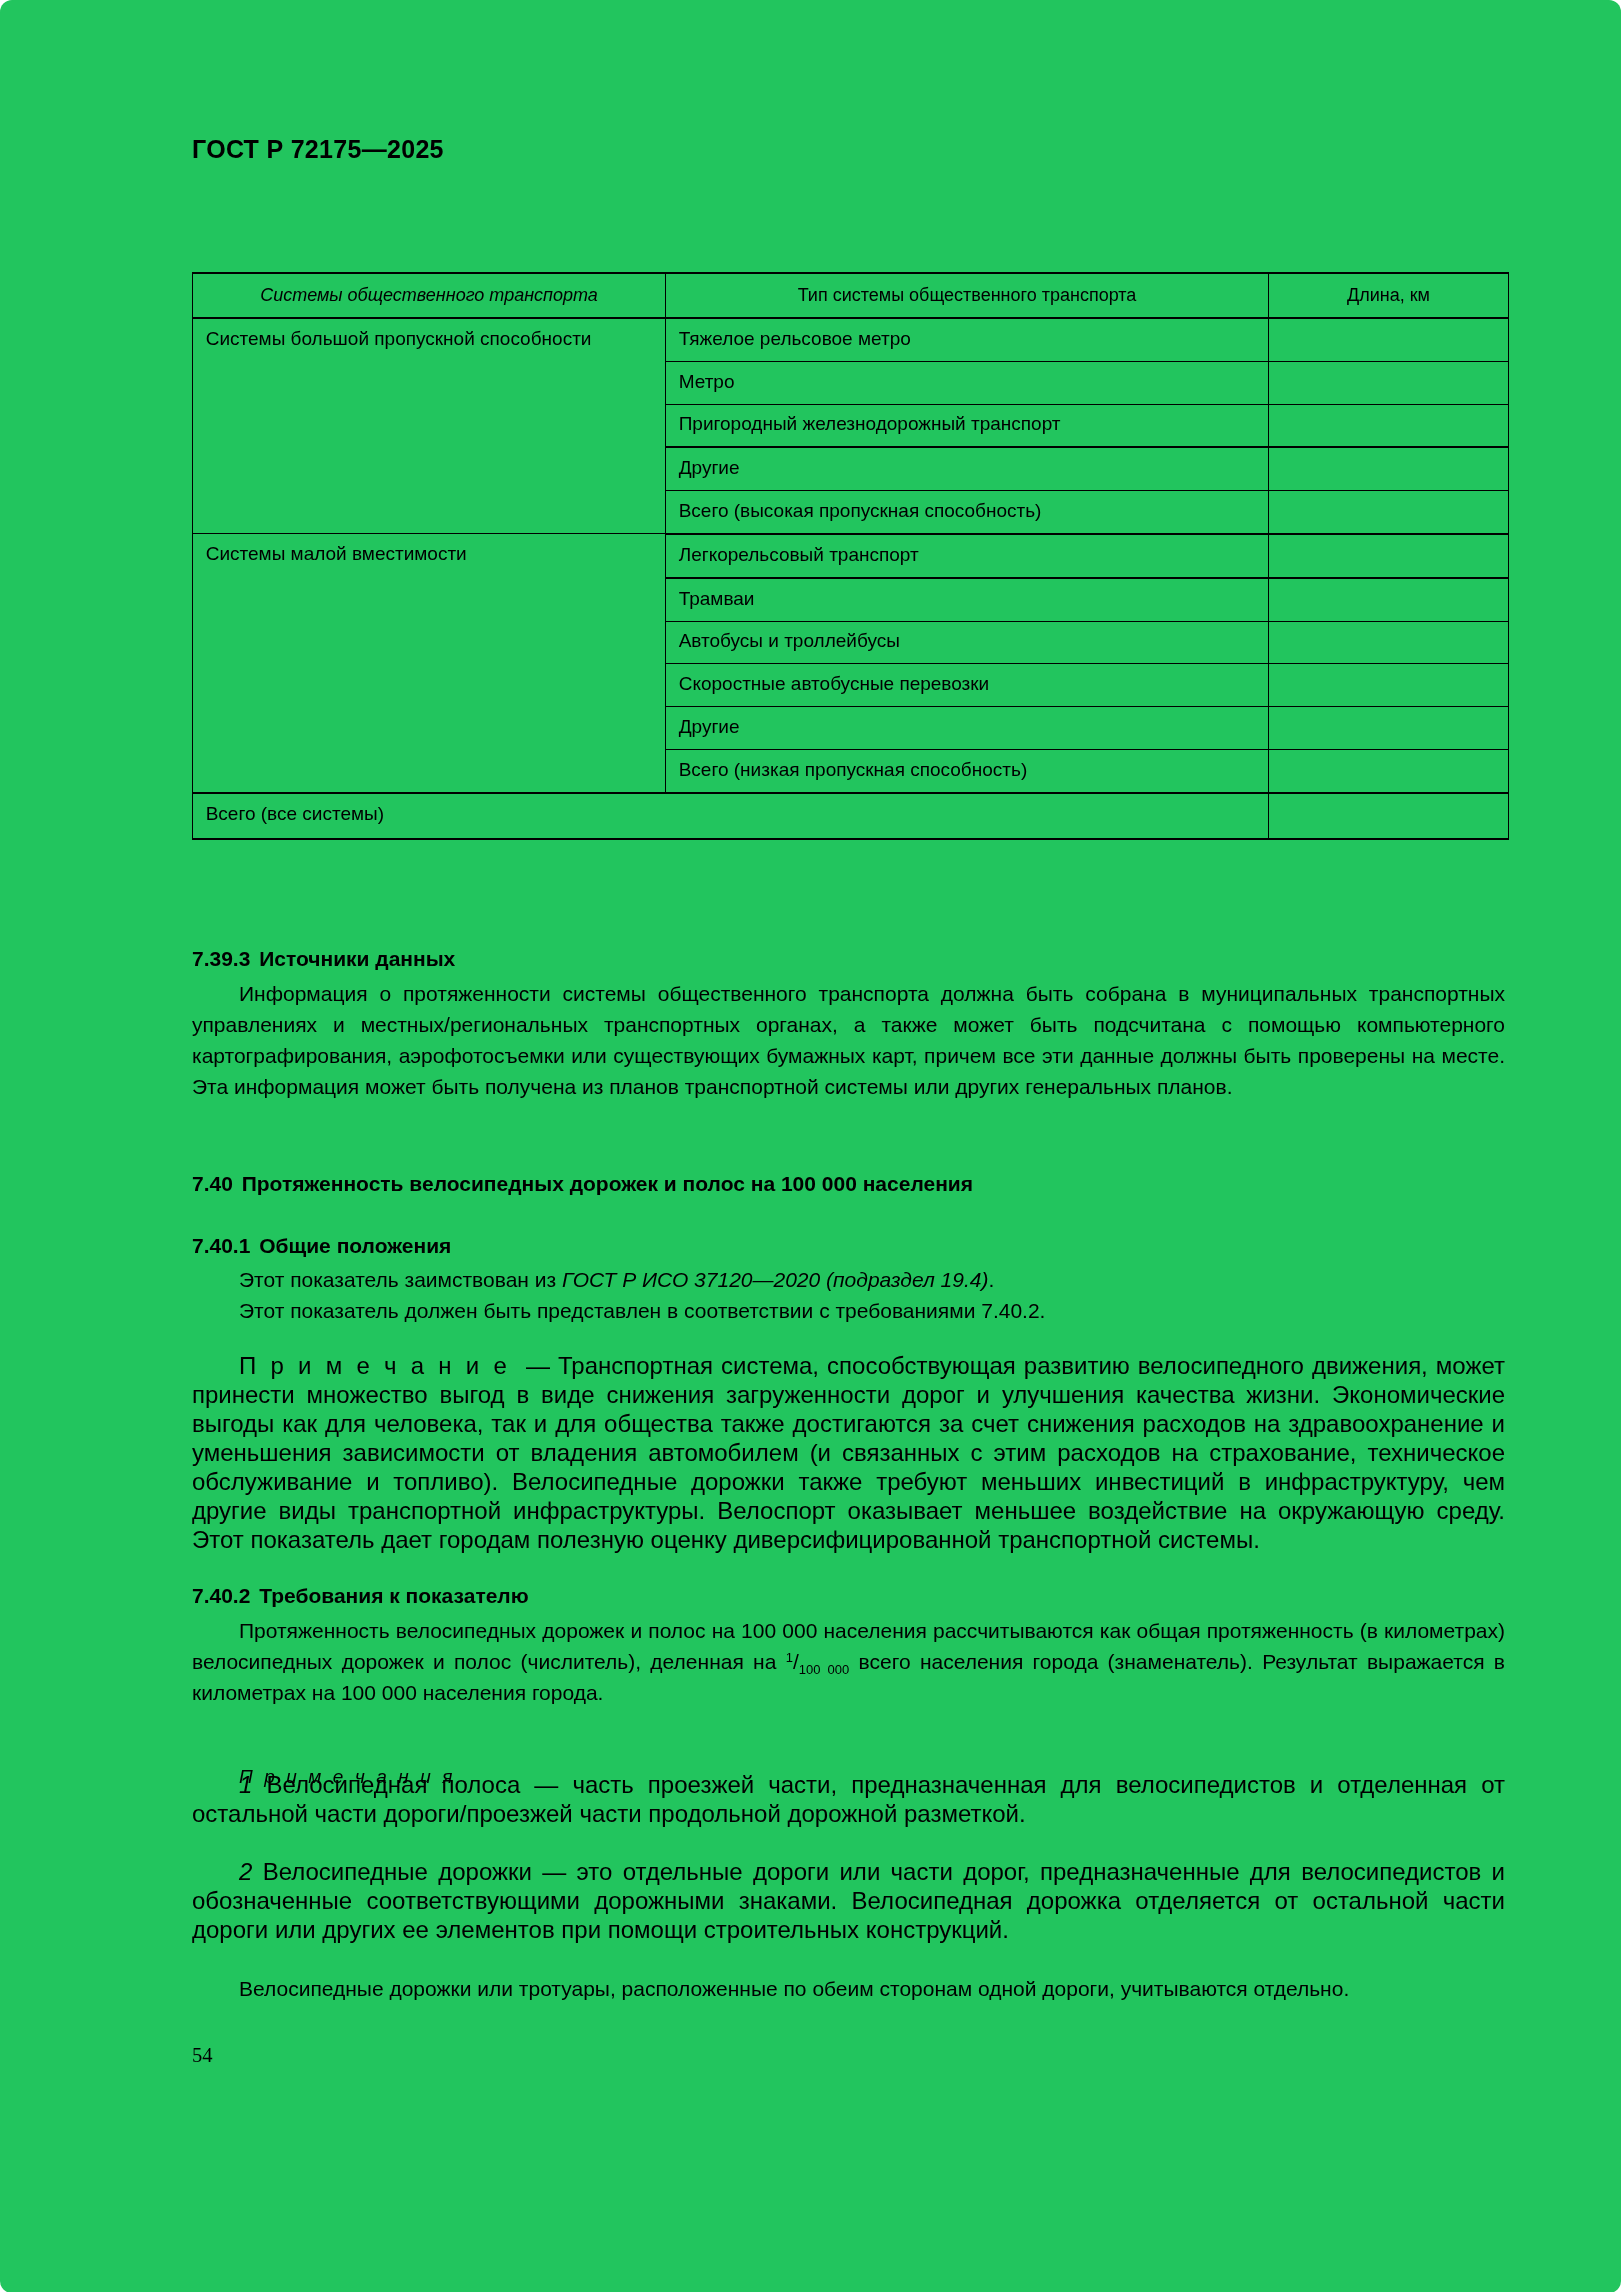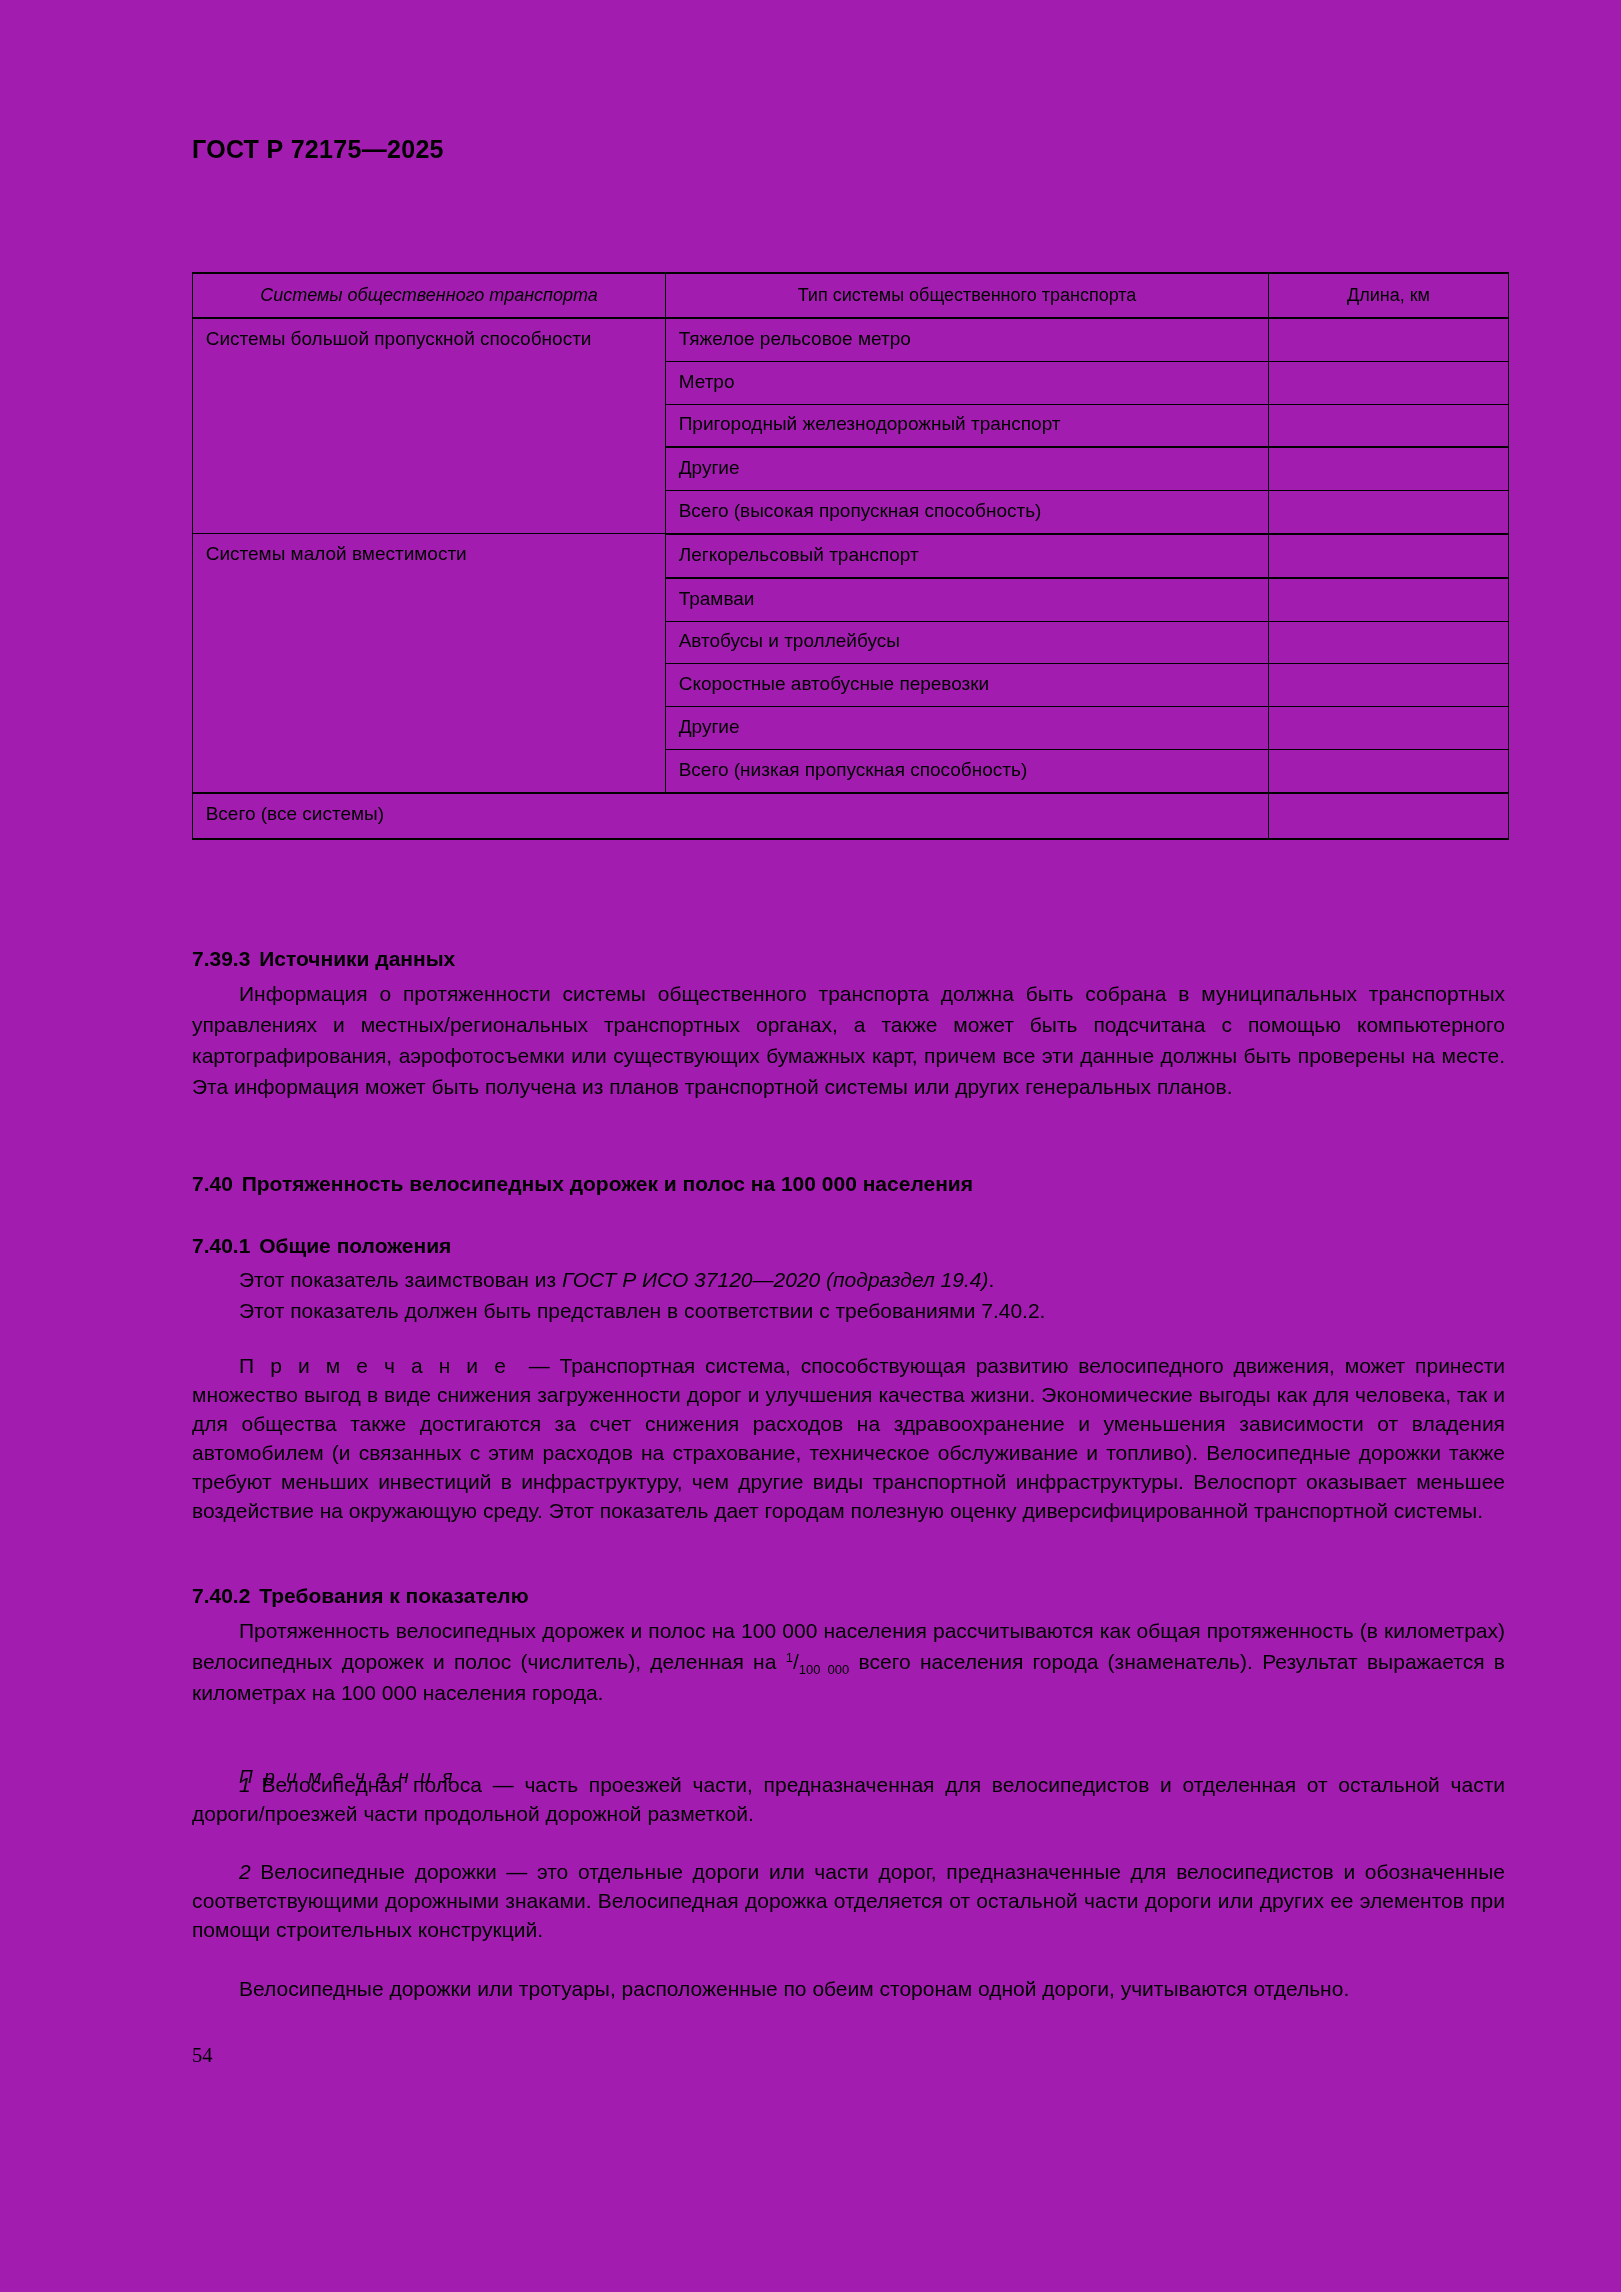--- a/index.html
+++ b/index.html
@@ -9,22 +9,23 @@
   }
   body {
     font-family: "Liberation Sans", sans-serif;
     color: #000000;
   }
   .page {
     position: relative;
     width: 1621px;
     height: 2293px;
     margin: 0 auto;
-    background: #a21caf;
+    background: #22c55e;
     overflow: hidden;
+    border-radius: 12px;
   }
   .content {
     position: absolute;
     left: 192px;
     top: 0;
     width: 1313px;
   }
 
   
   .std-header {
@@ -129,21 +130,21 @@
     text-align: justify;
     text-indent: 47px;
     hyphens: manual;
   }
 
   p.note {
     position: absolute;
     left: 0;
     width: 1313px;
     margin: 0;
-    font-size: 21px;
+    font-size: 24px;
     line-height: 29px;
     text-align: justify;
     text-indent: 47px;
   }
   .spaced {
     letter-spacing: 3.1px;
   }
   .ital { font-style: italic; }
 
   .notes-title {

